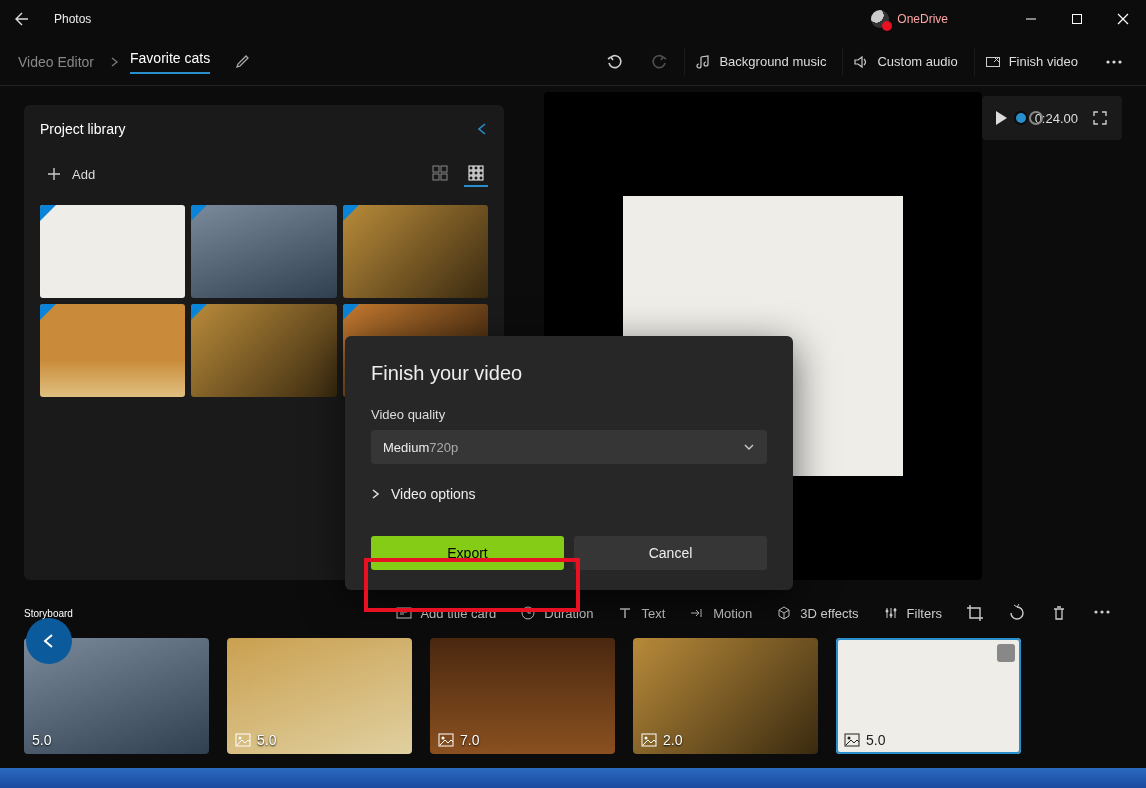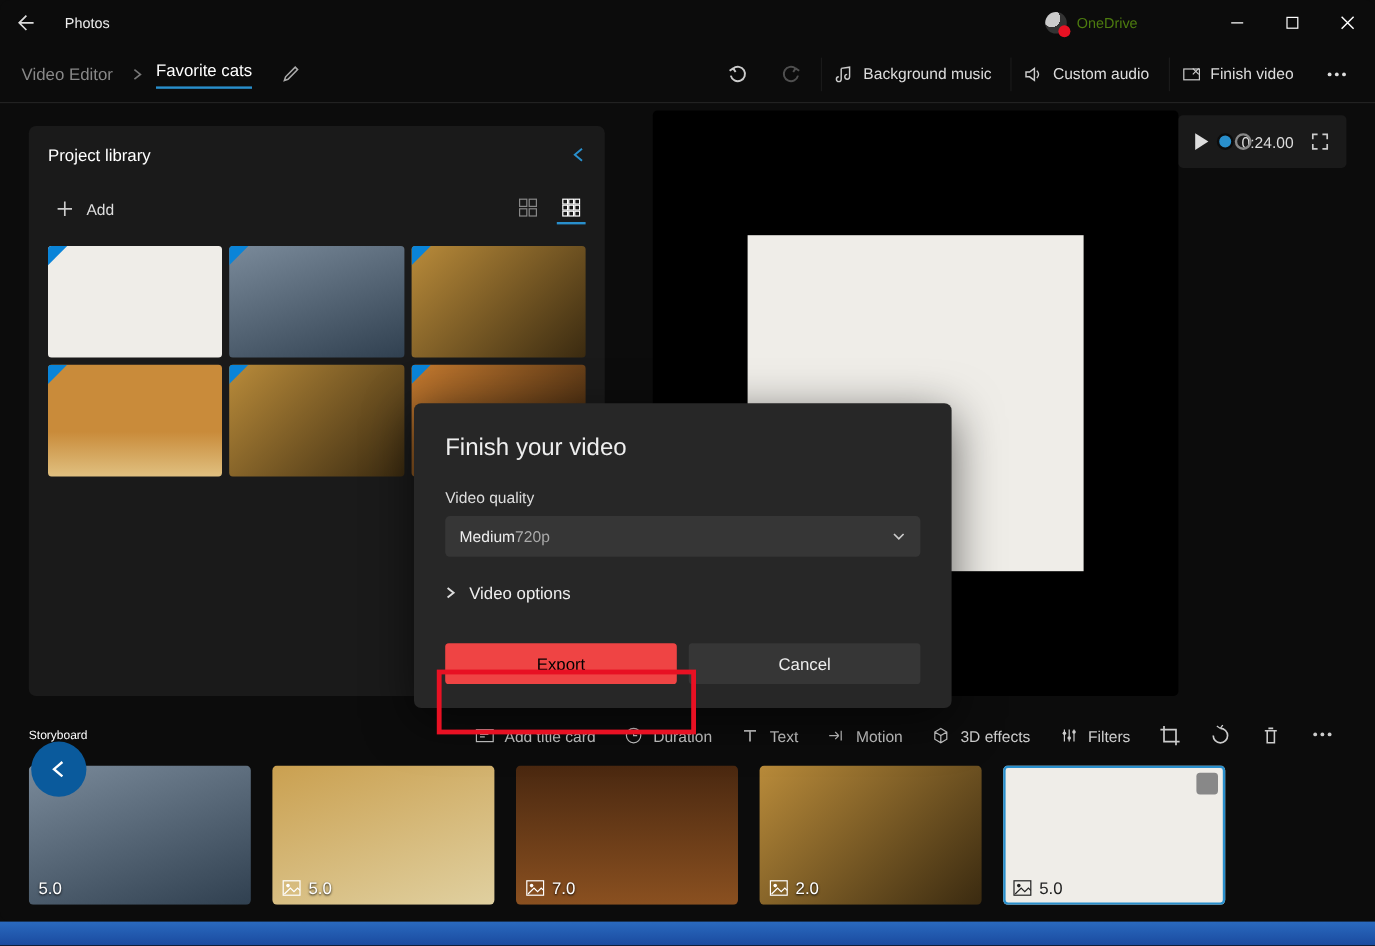--- a/index.html
+++ b/index.html
@@ -4,21 +4,21 @@
 <style>
   * { box-sizing: border-box; margin: 0; padding: 0; font-family: "Segoe UI", sans-serif; }
   body { width: 1146px; height: 788px; background: #0c0c0c; overflow: hidden; position: relative; }
   .window { width: 1146px; height: 768px; background: #0c0c0c; border-radius: 8px; overflow: hidden; display: flex; flex-direction: column; }
   
   .titlebar { height: 38px; display: flex; align-items: center; justify-content: space-between; padding: 0 0 0 8px; color: #fff; }
   .titlebar-left { display: flex; align-items: center; gap: 18px; }
   .back-btn { width: 28px; height: 28px; display: flex; align-items: center; justify-content: center; color: #fff; }
   .title { font-size: 12px; color: #eee; }
   .titlebar-right { display: flex; align-items: center; gap: 0; }
-  .onedrive { display: flex; align-items: center; gap: 8px; font-size: 12px; color: #4d7c0f; margin-right: 60px; }
+  .onedrive { display: flex; align-items: center; gap: 8px; font-size: 12px; color: #fca5a5; margin-right: 60px; }
   .onedrive-icon { width: 18px; height: 18px; background: radial-gradient(circle at 30% 30%, #ccc 40%, #333 41%); border-radius: 50%; position: relative; }
   .onedrive-icon::after{content:"";position:absolute;right:-3px;bottom:-3px;width:10px;height:10px;border-radius:50%;background:#e81123;}
   .win-btns { display: flex; }
   .win-btn { width: 46px; height: 38px; display: flex; align-items: center; justify-content: center; color: #fff; }
   .win-btn svg { stroke: #fff; }
   
   .toolbar { height: 48px; display: flex; align-items: center; justify-content: space-between; padding: 0 12px; border-bottom: 1px solid #222; }
   .breadcrumb { display: flex; align-items: center; gap: 10px; }
   .bc-item { font-size: 14px; color: #888; padding: 4px 6px; }
   .bc-sep { color: #666; }
@@ -72,21 +72,21 @@
   .clip-check{position:absolute;top:6px;right:6px;width:18px;height:18px;background:#888;border-radius:3px;}
   .clip-meta{position:absolute;left:8px;bottom:6px;display:flex;align-items:center;gap:6px;color:#fff;font-size:14px;text-shadow:0 1px 2px #000;}
   .dialog{position:absolute;left:345px;top:250px;width:448px;background:#272727;border-radius:6px;padding:26px 26px 20px 26px;box-shadow:0 10px 40px rgba(0,0,0,0.6); color:#eee;}
   .dialog h2{font-size:20px;font-weight:500;margin-bottom:22px;}
   .dlg-label{font-size:13px;margin-bottom:8px;color:#ddd;}
   .select{width:100%;height:34px;background:#363636;border-radius:4px;display:flex;align-items:center;justify-content:space-between;padding:0 12px;font-size:13px;margin-bottom:22px;}
   .select-val .dim{color:#aaa;margin-left:0;}
   .more-opt{display:flex;align-items:center;gap:10px;font-size:14px;margin-bottom:34px;}
   .dlg-btns{display:flex;gap:10px;}
   .btn{flex:1;height:34px;display:flex;align-items:center;justify-content:center;font-size:14px;border-radius:3px;}
-  .btn.primary{background:#ef4444;color:#000;}
+  .btn.primary{background:#84cc16;color:#000;}
   .btn.secondary{background:#363636;color:#eee;}
   .highlight{position:absolute;border:4px solid #e81123;pointer-events:none;}
   .hl-export{left:364px;top:472px;width:216px;height:54px;}
   
   .img-tiger{background:linear-gradient(135deg,#c57a2f,#2b1a0a);}
   .img-tiger-w{background:#efede8;}
   .img-cougar{background:linear-gradient(160deg,#7a8a9a,#304050);}
   .img-lion{background:linear-gradient(180deg,#c98b3a 60%,#e0c080);}
   .img-lion2{background:linear-gradient(180deg,#4a2810,#8a5020);}
   .img-leopard{background:linear-gradient(135deg,#b98b3a,#3a2a10);}

